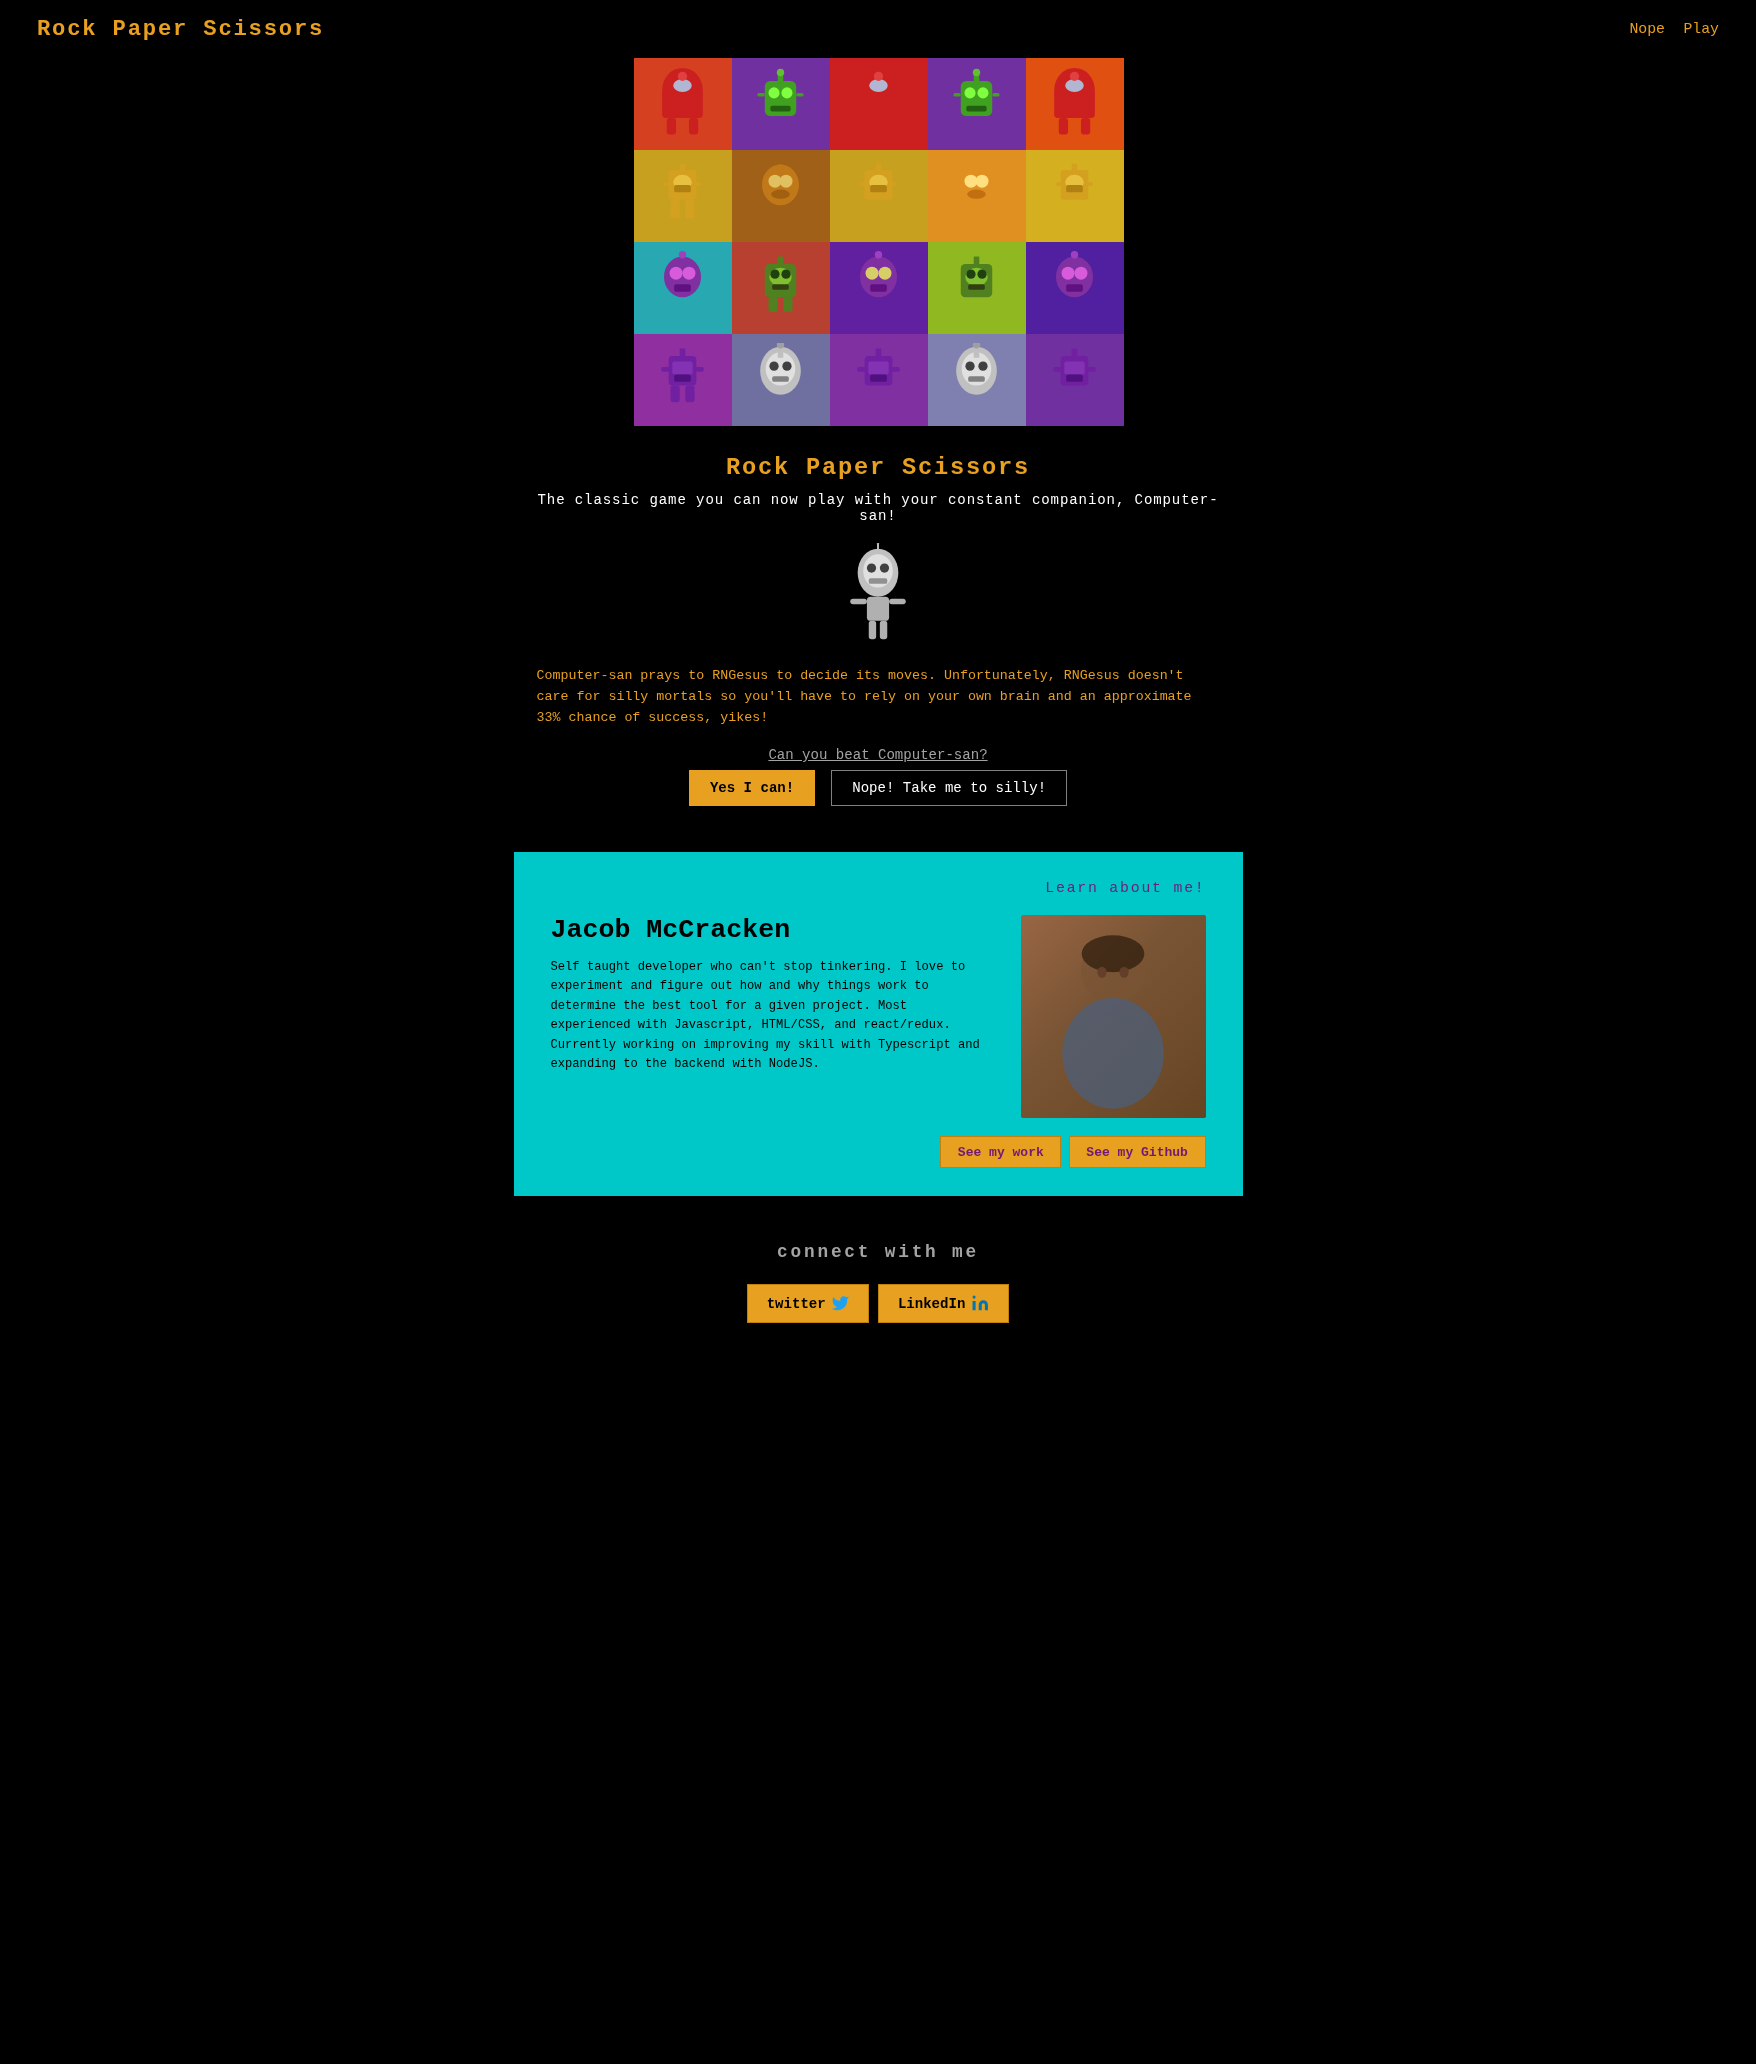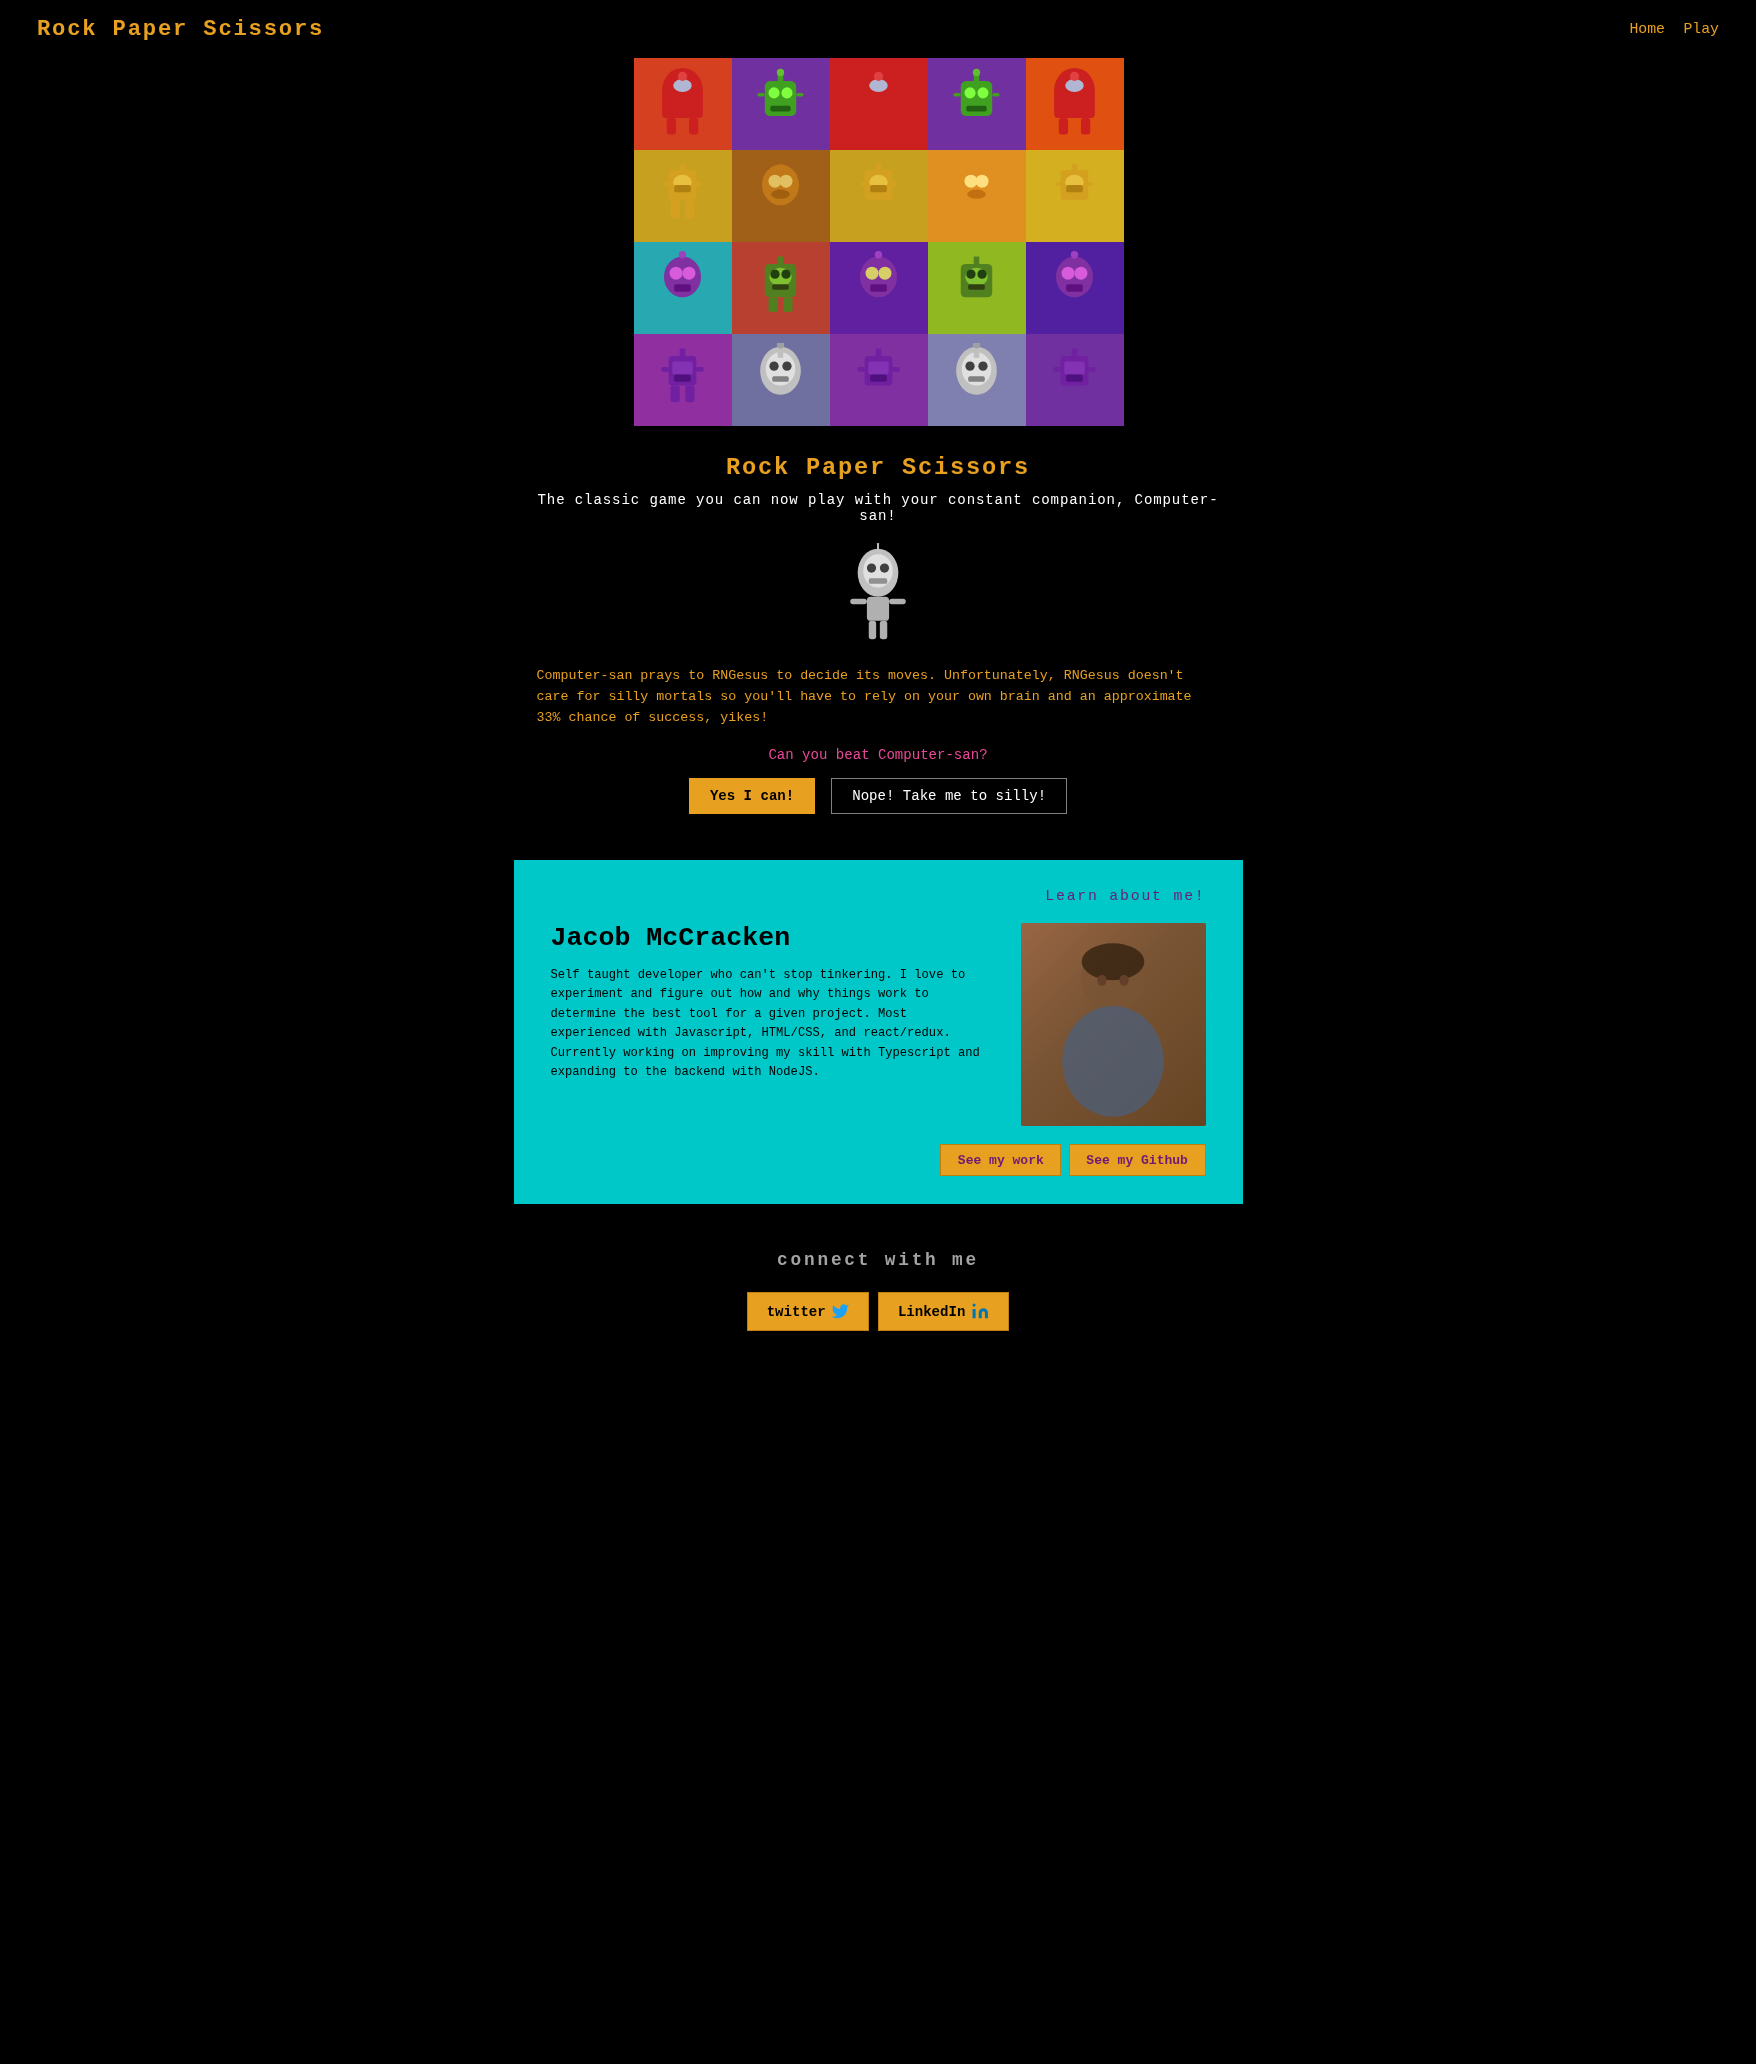--- a/index.html
+++ b/index.html
@@ -112,23 +112,24 @@
     .game-desc {
       color: #e8a020;
       font-size: 0.9rem;
       line-height: 1.6;
       text-align: left;
       margin-bottom: 18.5px;
       max-width: 701px;
       margin-top: 20px;
     }
     .challenge-text {
-      color: #ec4899;
+      color: #a3a3a3;
       font-size: 0.95rem;
-      margin-bottom: 15px;
+      margin-bottom: 7px;
+      text-decoration: underline;
     }
     .btn-group {
       display: flex;
       justify-content: center;
       gap: 16px;
       margin-bottom: 46px;
     }
     .btn-yes {
       background: #e8a020;
       color: #000;
@@ -255,21 +256,21 @@
       width: 18.5px;
       height: 18.5px;
     }
   </style>
 </head>
 <body>
 
 <nav>
   <span class="nav-logo">Rock Paper Scissors</span>
   <div class="nav-links">
-    <a class="nav-link">Home</a>
+    <a class="nav-link">Nope</a>
     <a class="nav-link">Play</a>
   </div>
 </nav>
 
 <div class="hero-grid">
 
   <div class="grid-cell r1c1">
     <svg class="robot-icon" viewBox="0 0 70 80" xmlns="http://www.w3.org/2000/svg">
 
       <ellipse cx="35" cy="25" rx="22" ry="24" fill="#cc2020"></ellipse>

